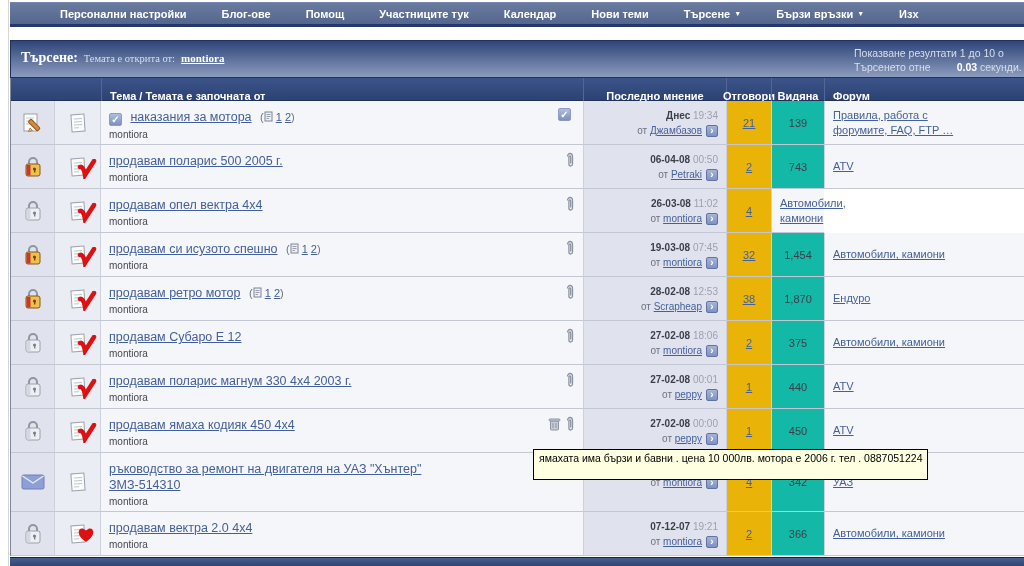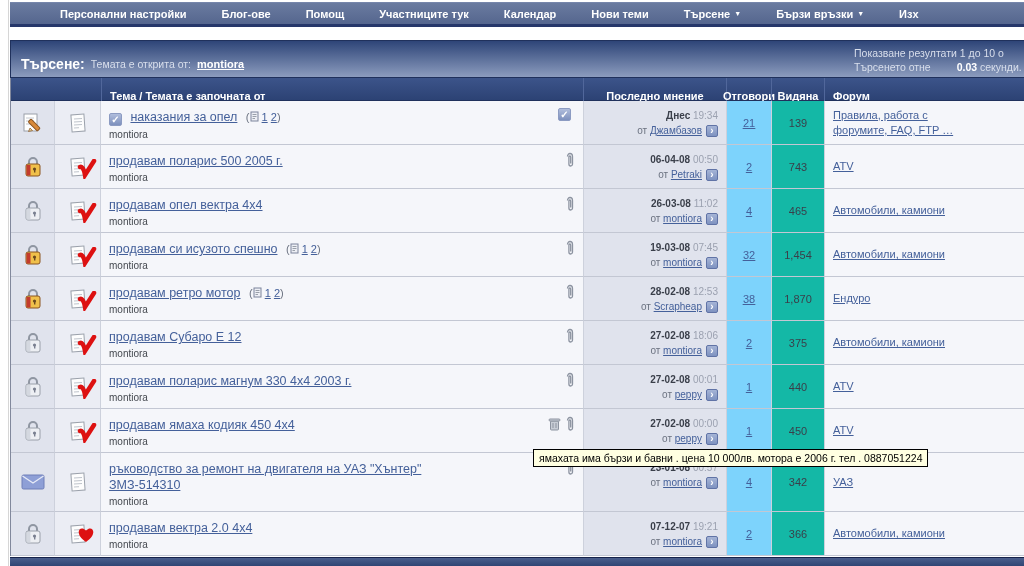--- a/index.html
+++ b/index.html
@@ -15,21 +15,21 @@
     background:linear-gradient(#6A7BA0,#55668E); border-top:1px solid #7686AB;
     border-bottom:3px solid #26376A; display:flex; align-items:center;
     gap:35px; padding-left:50px; white-space:nowrap; overflow:hidden; }
   .nav-item { color:#FFFFFF; font-size:11px; font-weight:bold; cursor:pointer; display:flex; align-items:center; gap:4px; }
   .nav-arrow { font-size:7px; color:#fff; }
 
   
   .content { position:absolute; left:10px; top:40px; width:1040px; }
   .search-header { height:38px; background:linear-gradient(#2E4578,#8C9CBE);
     border:1px solid #20315C; position:relative; color:#D9DFEC; }
-  .sh-left { position:absolute; left:10px; top:15px; display:flex; align-items:center; gap:6px; }
+  .sh-left { position:absolute; left:10px; top:9px; display:flex; align-items:center; gap:6px;font-family:Liberation Serif, serif; }
   .sh-title { color:#fff; font-size:14px; font-weight:bold; }
   .sh-sub { font-size:10.5px; }
   .sh-user { color:#fff; font-weight:bold; font-size:11px; }
   .sh-right { position:absolute; left:843px; top:5px; width:220px; font-size:10.5px; line-height:14px; }
   .sh-bold { color:#fff; font-weight:bold;padding-left:23px; }
 
   
   .stable { border-left:1px solid #81889C; border-right:1px solid #81889C; }
   .thead { display:grid; grid-template-columns:44px 46px 482px 143px 45px 53px 1fr;
     background:linear-gradient(#3C548A,#2C4274); color:#fff; font-size:11px; font-weight:bold;
@@ -37,21 +37,21 @@
   .thead > div { padding:0 8px; height:100%; display:flex; align-items:center; border-left:1px solid #51679B; }
   .thead > div:first-child { border-left:none; }
   .th-center { justify-content:center; padding:12px 2px !important; }
 
   .row { display:grid; grid-template-columns:44px 46px 482px 143px 45px 53px 1fr; min-height:44px; }
   .cell { border-bottom:1px solid #C3C7D3; }
   .c-icon1 { background:#E0E3ED; display:flex; align-items:center; justify-content:center; border-right:1px solid #CDD1DC; }
   .c-icon2 { background:#EBEDF4; display:flex; align-items:center; justify-content:center; border-right:1px solid #CDD1DC; position:relative; }
   .c-title { background:#F5F6FA; padding:6px 8px 4px; position:relative; }
   .c-last  { background:#E0E3ED; border-left:1px solid #CDD1DC; text-align:right; padding:7px 8px 0; font-size:10px; line-height:15px; }
-  .c-replies { background:#7dd3fc; border-left:1px solid #CDD1DC; display:flex; align-items:center; justify-content:center; font-size:11px;text-decoration:underline; }
+  .c-replies { background:#eab308; border-left:1px solid #CDD1DC; display:flex; align-items:center; justify-content:center; font-size:11px;text-decoration:underline; }
   .c-views { background:#14b8a6; border-left:1px solid #CDD1DC; display:flex; align-items:center; justify-content:center; font-size:11px; color:#3A3F4A; }
   .c-forum { background:#F5F6FA; border-left:1px solid #CDD1DC; display:flex; align-items:center; padding:4px 8px; font-size:11px; }
   .c-forum a { display:inline-block; max-width:150px; line-height:15px; }
 
   .t-link { font-size:12.5px; line-height:15px; }
   .t-line2 { line-height:14px; }
   .starter { font-size:10px; color:#44484F; margin-top:3px; }
   .pages { color:#6B7280; font-size:11px; margin-left:4px; }
   .pages a { font-size:11px; }
   .t-icons { position:absolute; right:8px; top:7px; display:flex; gap:4px; align-items:center; }
@@ -66,21 +66,21 @@
 
   .cbx { display:inline-block; width:13px; height:13px; background:linear-gradient(#B0BDDC,#7D90BD);
     border:1px solid #8C9BC2; border-radius:2px; color:#fff; font-size:10px; font-weight:bold;
     line-height:12px; text-align:center; vertical-align:-2px; margin-right:4px; }
 
   .icn svg, .memo svg { display:block; }
   .mark { position:absolute; left:22px; top:14px; }
   .pgicn { display:inline-block; vertical-align:-1px; }
 
   
-  .tooltip { position:absolute; left:533px; top:449px; height:18px; background:#FFFFE1;
+  .tooltip { position:absolute; left:533px; top:449px; height:31px; background:#FFFFE1;
     border:1px solid #000; font-size:10.5px; color:#000; padding:2px 5px; white-space:nowrap; z-index:5; }
 
   .bottombar { position:absolute; left:10px; top:557px; width:1014px; height:9px;
     background:linear-gradient(#4A5E8C,#2F4574); border-top:1px solid #16224A; }
 </style>
 </head>
 <body>
 
 <div class="page-line"></div>
 
@@ -169,21 +169,21 @@
       </span>
 
     </div>
     <div class="cell c-title">
       <div class="t-icons">
 
         <span class="cbx">✓</span>
       </div>
       <div class="t-line">
         <span class="cbx">✓</span>
-        <a class="t-link">наказания за опел</a>
+        <a class="t-link">наказания за мотора</a>
         <span class="pages">
           <span>(</span><span class="pgicn"><svg width="9" height="11" viewBox="0 0 9 11">
                     <rect x="1" y="1" width="7" height="9" fill="#EDEFF5" stroke="#7C849B"></rect>
                     <line x1="2.5" y1="3.5" x2="6.5" y2="3.5" stroke="#9AA0AA"></line>
                     <line x1="2.5" y1="5.5" x2="6.5" y2="5.5" stroke="#9AA0AA"></line>
                     <line x1="2.5" y1="7.5" x2="5" y2="7.5" stroke="#9AA0AA"></line>
                   </svg></span>
           <a>1</a>
           <a>2</a><span>)</span>
         </span>
@@ -318,23 +318,20 @@
       </div>
       <div class="t-line2"></div>
       <div class="starter">montiora</div>
     </div>
     <div class="cell c-last">
       <div><span class="d">26-03-08</span> <span class="tm">11:02</span></div>
       <div><span class="ot">от</span> <a class="u">montiora</a><span class="goarrow">›</span></div>
     </div>
     <div class="cell c-replies">
             <a>4</a>
-          </div>
-    <div class="cell c-views">
-            <span>465</span>
           </div>
     <div class="cell c-forum">
             <a>Автомобили, камиони</a>
           </div>
   </div>
 
   <div class="row">
     <div class="cell c-icon1">
 
       <span class="icn">

